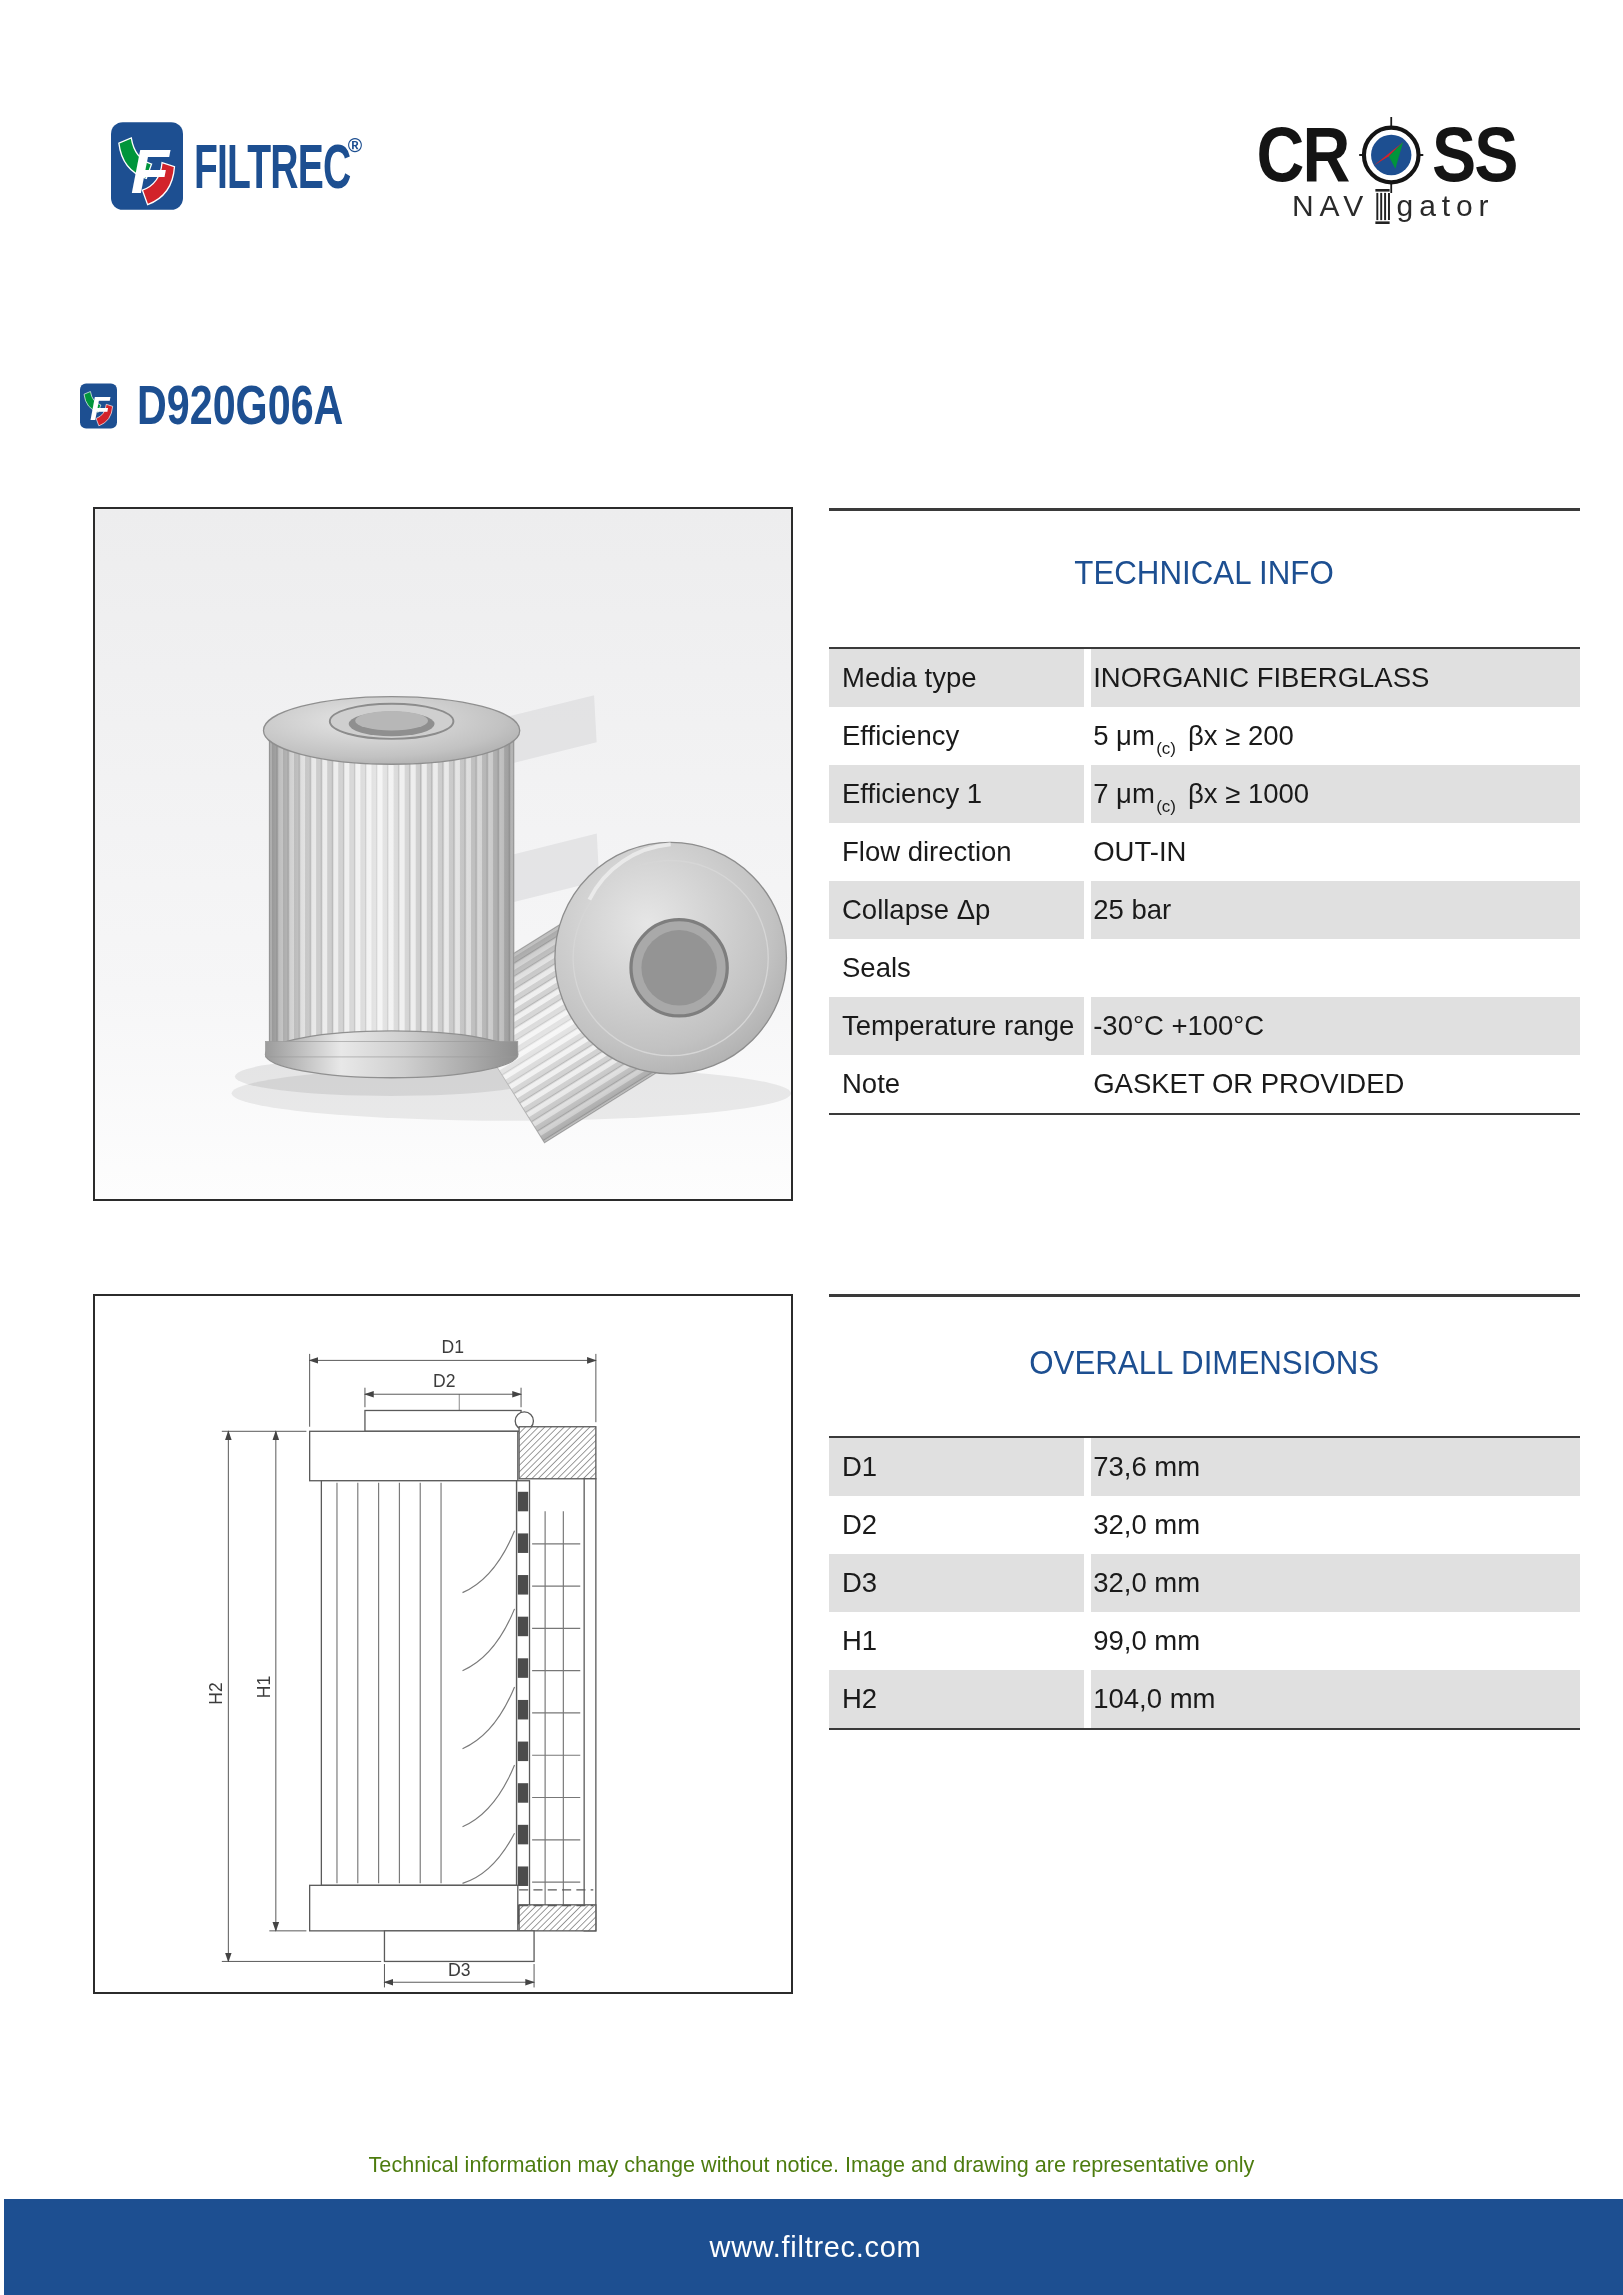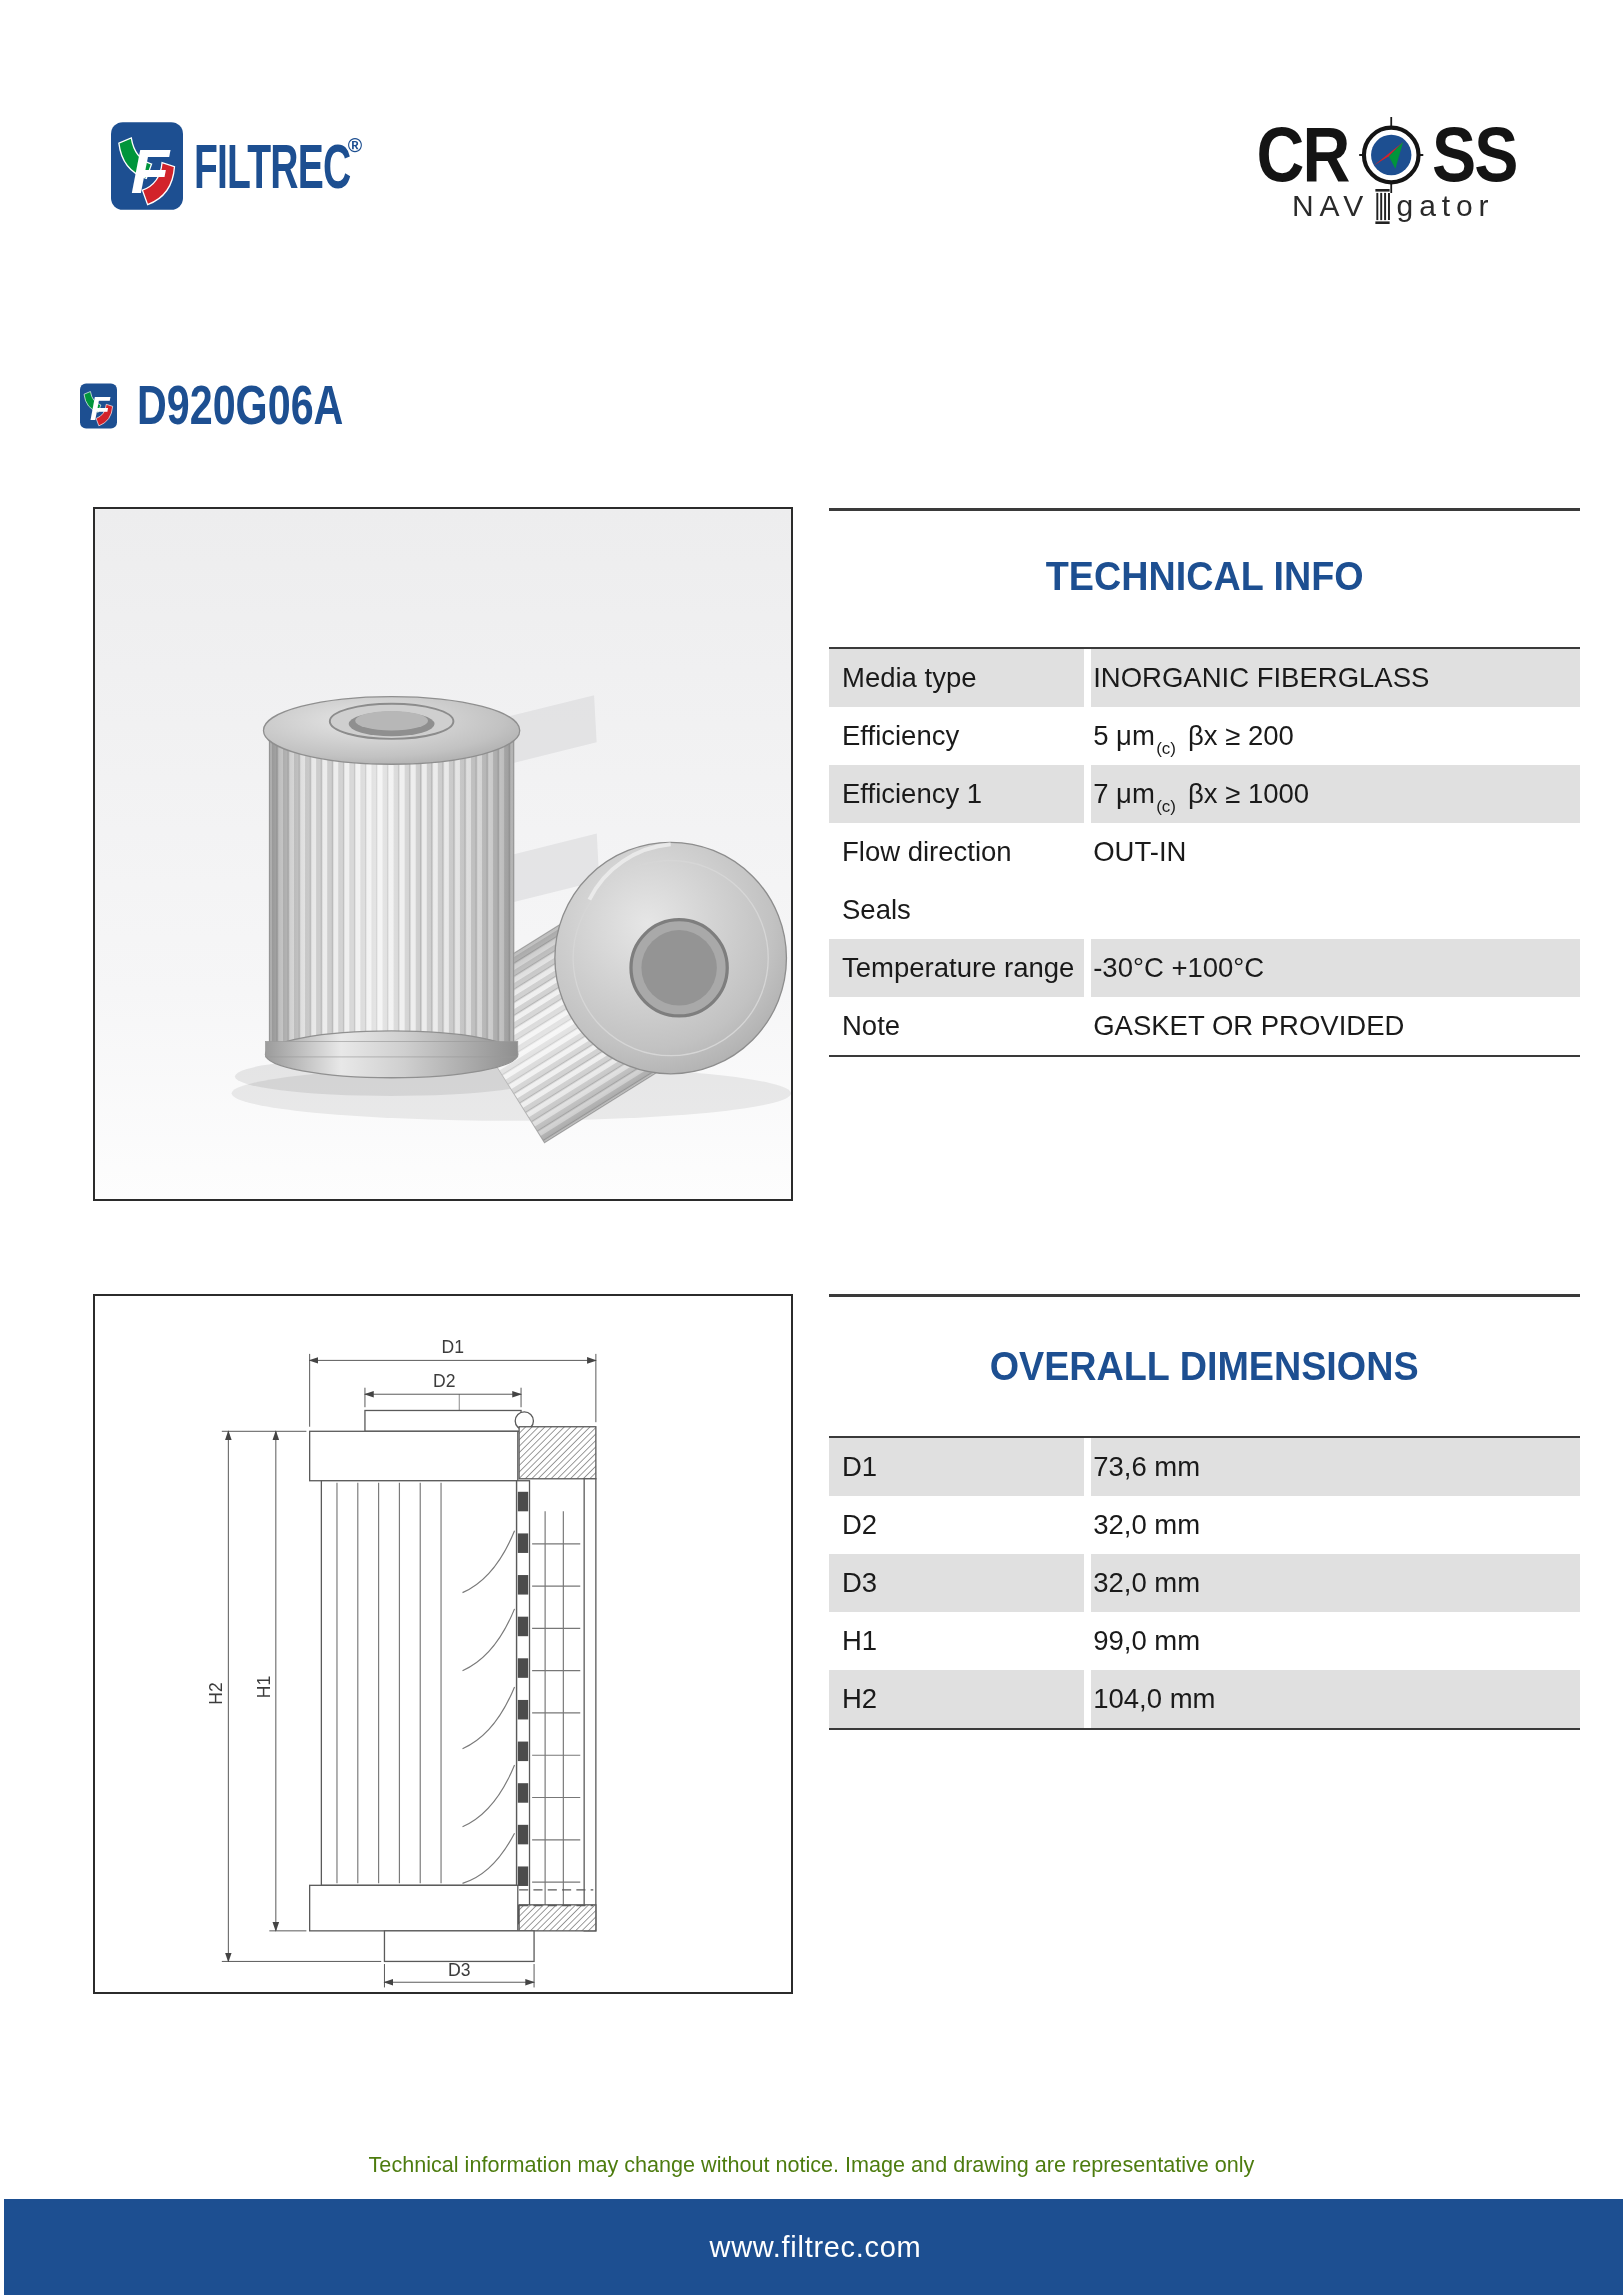--- a/index.html
+++ b/index.html
@@ -53,21 +53,21 @@
   
   .frame{border:2px solid #2b2b2b;background:#fff;}
   .photo-box{left:93px;top:507px;width:700px;height:694px;}
   .draw-box{left:93px;top:1294px;width:700px;height:700px;}
   .frame svg{display:block;width:100%;height:100%;}
 
   
   .sec-rule{left:829px;width:751px;height:2.6px;background:var(--rule-dark);}
   .sec-title{
     left:829px;width:751px;text-align:center;color:var(--brand-blue);
-    font-size:41px;font-weight:bold;letter-spacing:0px;
+    font-size:34px;font-weight:normal;letter-spacing:0px;
   }
   .sec-title span{display:inline-block;transform:scaleX(0.92);transform-origin:center;}
   .spec-table{
     left:829px;width:751px;border-top:2.6px solid var(--rule-dark);
     border-bottom:2.6px solid var(--rule-dark);
   }
   .trow{display:grid;grid-template-columns:255px 7.2px 489px;height:58px;}
   .trow .cell{display:flex;align-items:center;font-size:27.5px;color:var(--text-dark);}
   .trow .cell.lab{padding-left:13px;}
   .trow .cell.val{padding-left:2px;}
@@ -243,20 +243,25 @@
       <span>7 μm</span>
         <span class="v-sub">(c)</span>
         <span class="v-post">βx ≥ 1000</span>
     </div>
   </div>
   <div class="trow">
     <div class="cell lab">Flow direction</div>
       <div></div>
     <div class="cell val">OUT-IN</div>
   </div>
+  <div class="trow gray">
+    <div class="cell lab">Collapse Δp</div>
+      <div></div>
+    <div class="cell val">25 bar</div>
+  </div>
   <div class="trow">
     <div class="cell lab">Seals</div>
       <div></div>
   </div>
   <div class="trow gray">
     <div class="cell lab">Temperature range</div>
       <div></div>
     <div class="cell val">-30°C +100°C</div>
   </div>
   <div class="trow">

